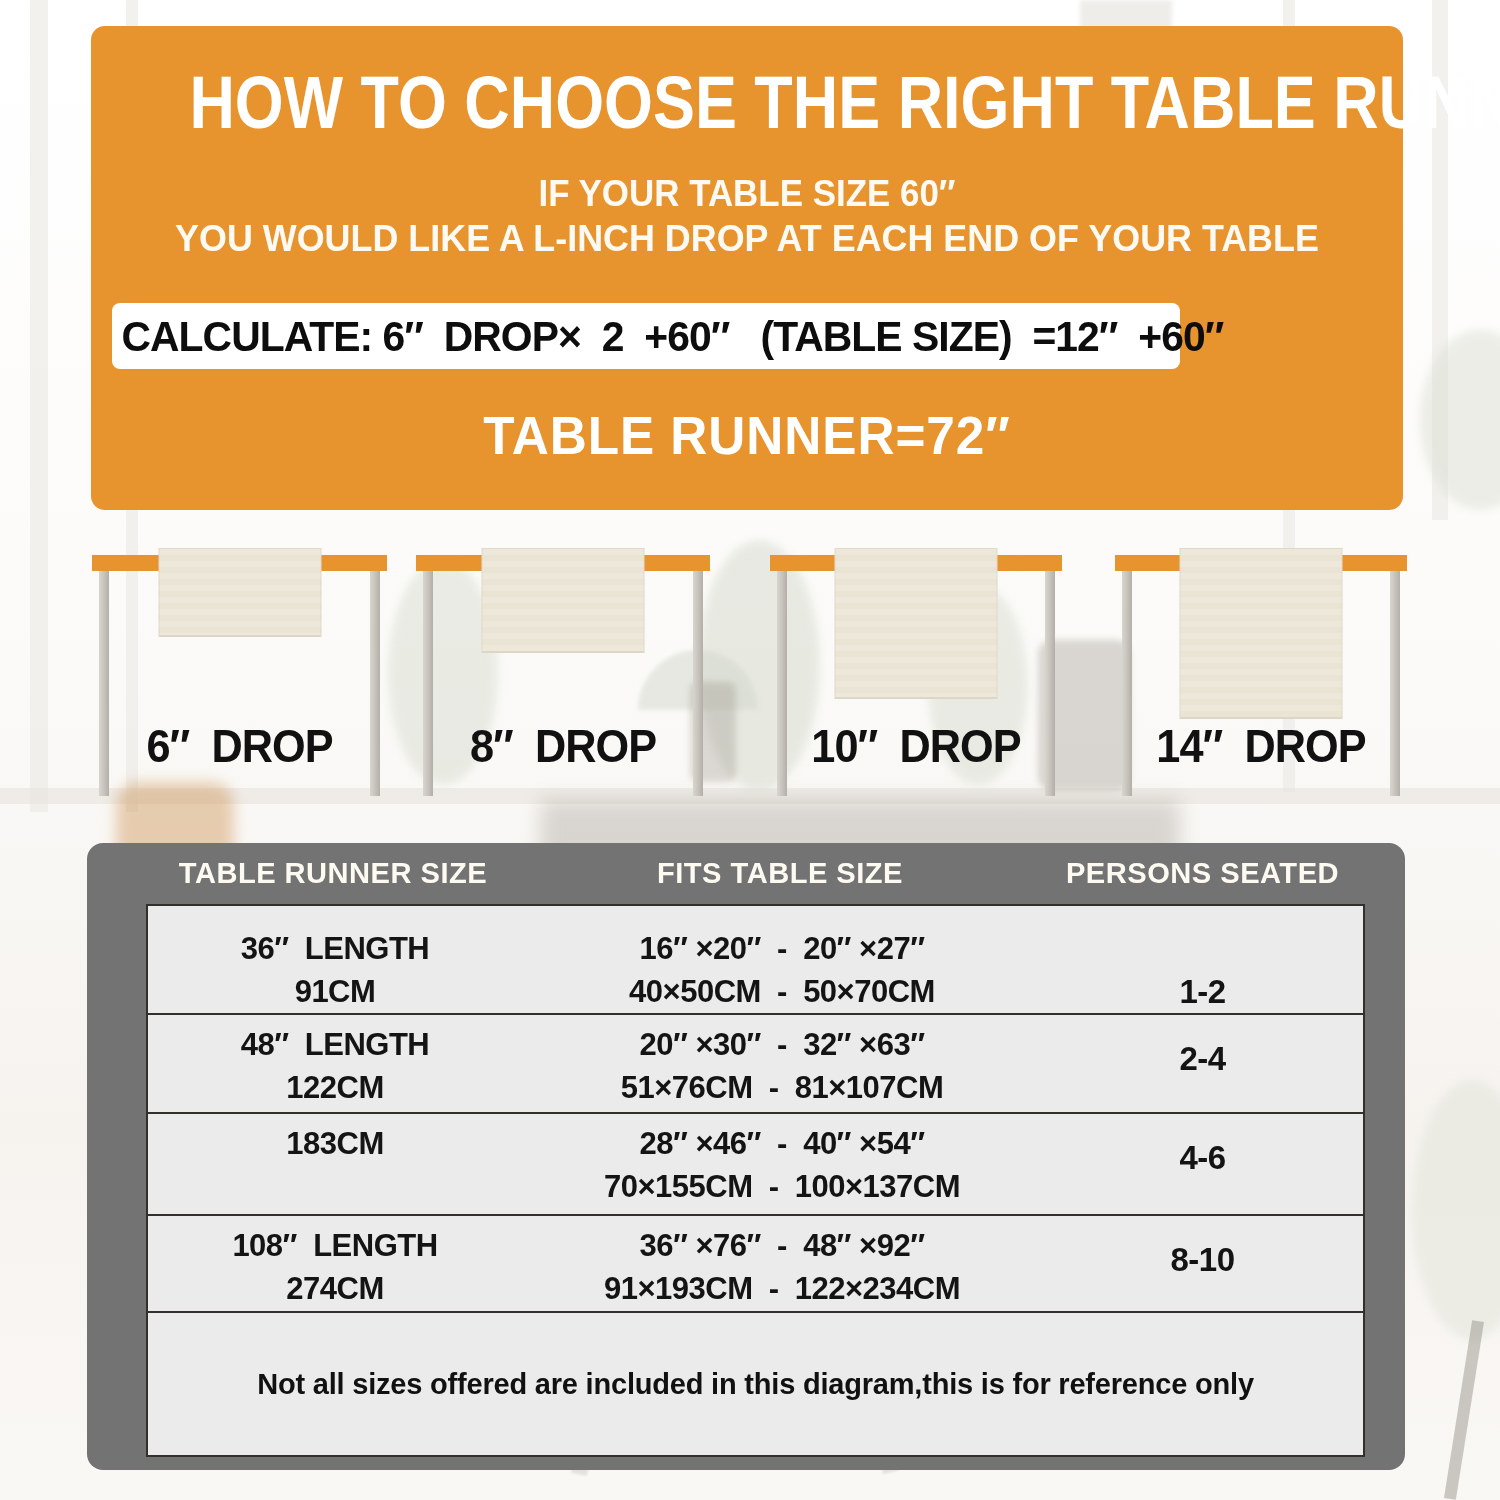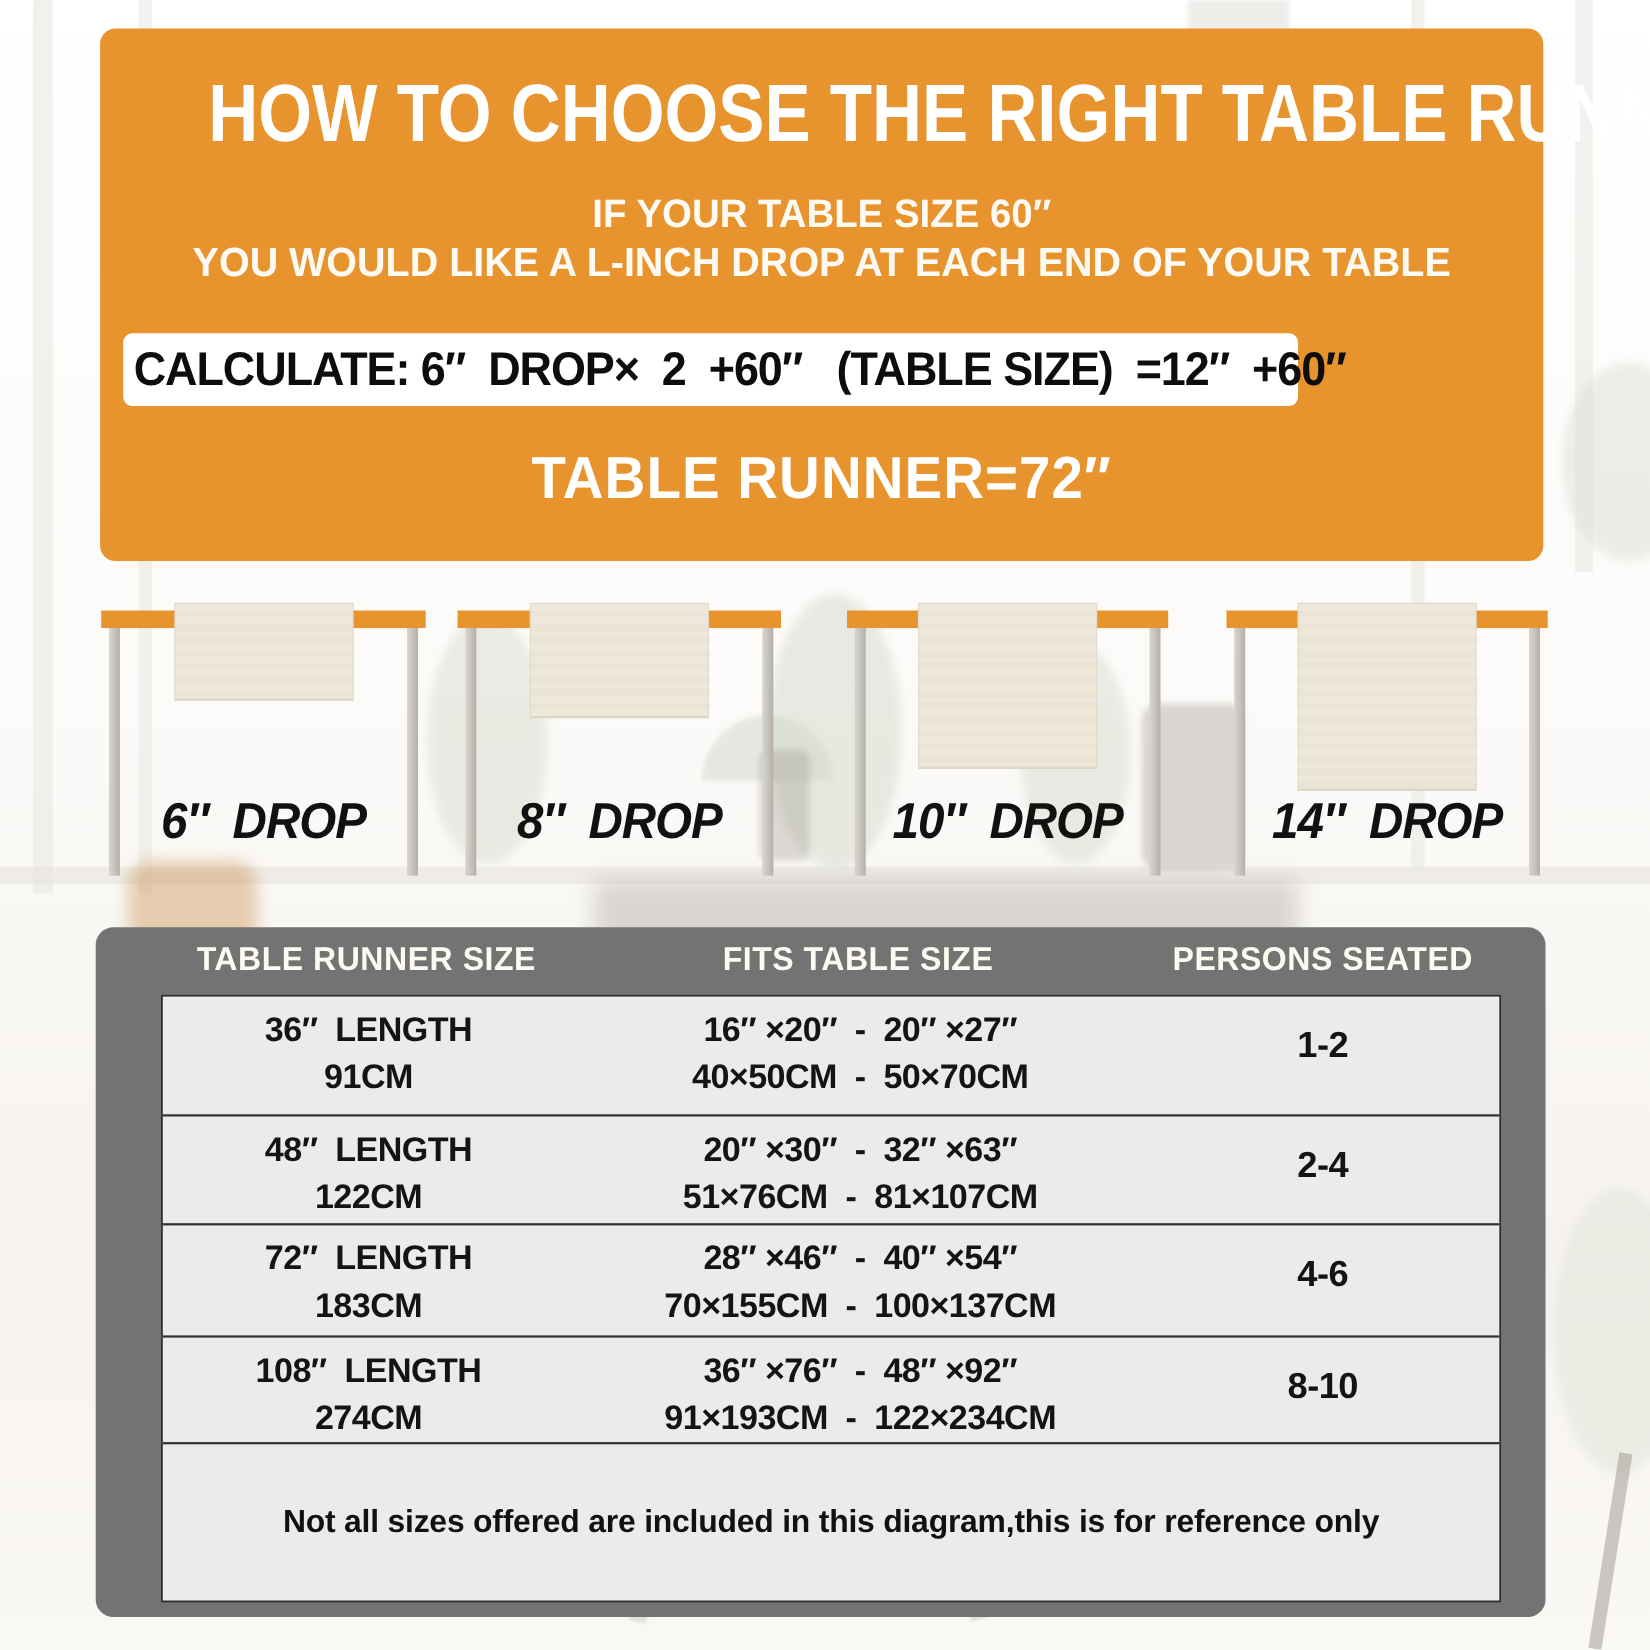--- a/index.html
+++ b/index.html
@@ -50,21 +50,21 @@
   .sub1{top:147px;font-size:36px;}
   .sub2{top:192px;font-size:37px;}
   .calc-strip{position:absolute;left:21px;top:277px;width:1068px;height:66px;background:#ffffff;
               border-radius:8px;display:flex;align-items:center;}
   .calc-text{font-size:43px;font-weight:bold;color:#0d0d0d;white-space:pre;letter-spacing:-1px;
              transform:scaleX(.95);transform-origin:left center;padding-left:10px;}
   .result{position:absolute;left:0;right:0;top:378px;text-align:center;color:#fff;
           font-size:54px;font-weight:bold;white-space:pre;transform:scaleX(.95);letter-spacing:1px;}
 
   
-  .fig{position:absolute;top:543px;height:262px;font-style:italic;}
+  .fig{position:absolute;top:543px;height:262px;}
   .fig1{left:92px;width:295px;}
   .fig2{left:416px;width:294px;}
   .fig3{left:770px;width:292px;}
   .fig4{left:1115px;width:292px;}
   .tabletop{position:absolute;left:0;right:0;top:12px;height:16px;background:#E7942E;}
   .leg{position:absolute;top:27px;width:10px;height:226px;
        background:linear-gradient(90deg,#d8d5cf 0%,#c6c2bb 55%,#b3afa8 100%);}
   .leg.l{left:7px;} .leg.r{right:7px;}
   .runner{position:absolute;top:5px;left:50%;transform:translateX(-50%);width:161px;
           background:repeating-linear-gradient(180deg,#eee8da 0px,#eee8da 6px,#eae4d5 6px,#eae4d5 12px);
@@ -79,21 +79,21 @@
                background:#737373;border-radius:16px;}
   .thead{position:absolute;top:13px;left:59px;width:1219px;display:flex;}
   .th{color:#fdfaf2;font-size:30px;font-weight:bold;text-align:center;letter-spacing:.5px;
       transform:scaleX(.97);}
   .c1{width:374px;} .c2{width:520px;} .c3{flex:1;}
   .tbody{position:absolute;top:61px;left:59px;width:1219px;height:553px;box-sizing:border-box;
          background:rgba(255,255,255,.86);border:2px solid #33302c;
          display:flex;flex-direction:column;}
   .row{display:flex;box-sizing:border-box;}
   .row + .row{border-top:2px solid #33302c;}
-  .row:nth-of-type(1){height:107px;}
+  .row:nth-of-type(1){height:107px;align-items:flex-end;}
   .row:nth-of-type(2){height:99px;}
   .row:nth-of-type(3){height:102px;}
   .row:nth-of-type(4){height:97px;}
   .row:nth-of-type(5){height:91px;}
   .cell{box-sizing:border-box;padding-top:8px;}
   .ln{text-align:center;font-size:31px;font-weight:bold;color:#141414;line-height:43px;
       white-space:pre;letter-spacing:-.5px;}
   .persons{padding-top:22px;}
   .persons .ln{font-size:33px;}
   .note-row{flex:1;border-top:2px solid #33302c;display:flex;align-items:center;justify-content:center;}
@@ -204,21 +204,20 @@
           <div class="ln">20″ ×30″  -  32″ ×63″</div>
           <div class="ln">51×76CM  -  81×107CM</div>
         </div>
         <div class="cell c3 persons">
           <div class="ln">2-4</div>
         </div>
       </div>
 
       <div class="row">
         <div class="cell c1">
-          <div class="ln">72″  LENGTH</div>
           <div class="ln">183CM</div>
         </div>
         <div class="cell c2">
           <div class="ln">28″ ×46″  -  40″ ×54″</div>
           <div class="ln">70×155CM  -  100×137CM</div>
         </div>
         <div class="cell c3 persons">
           <div class="ln">4-6</div>
         </div>
       </div>

